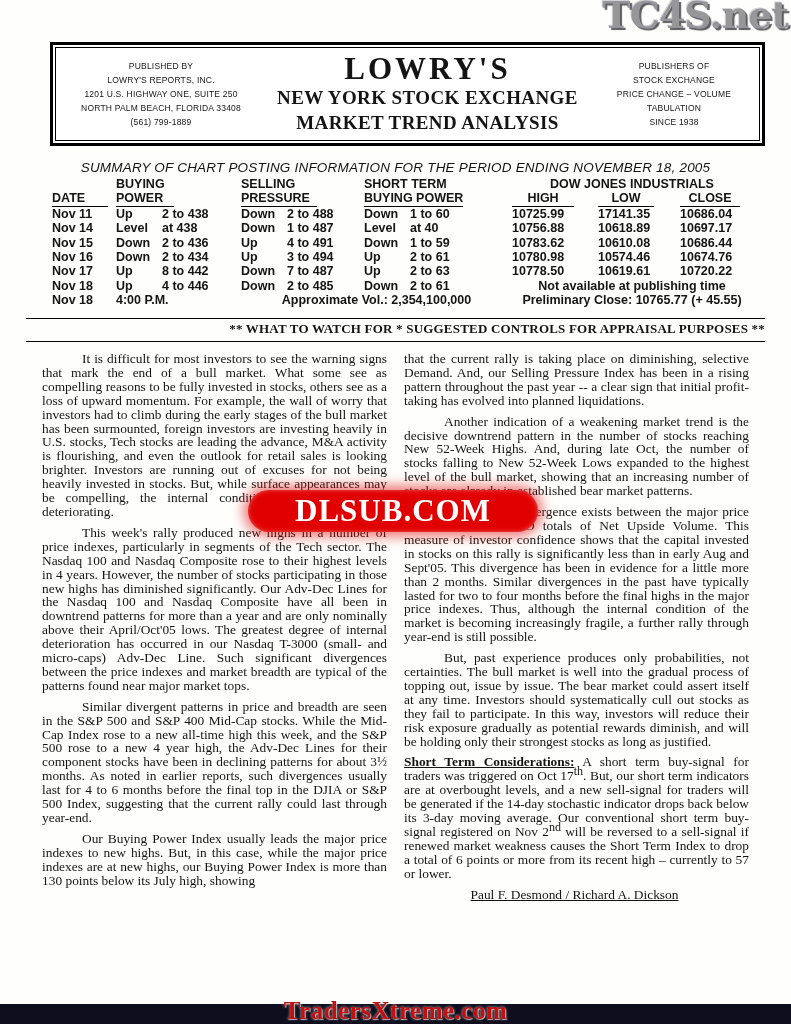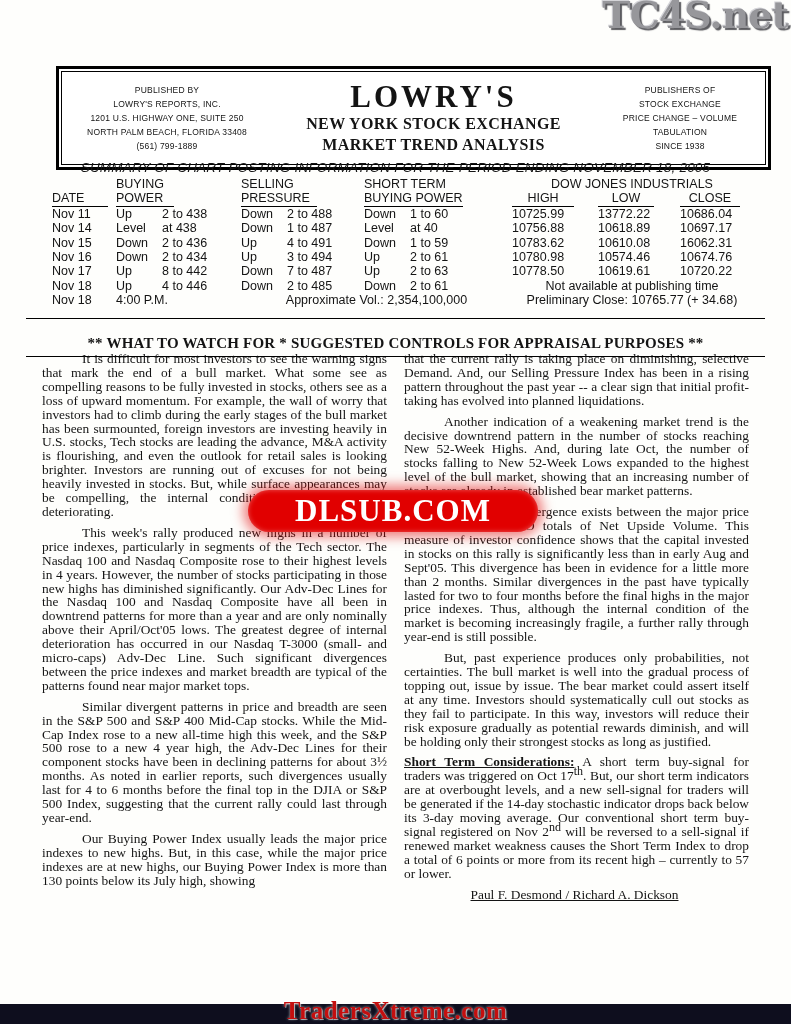--- a/index.html
+++ b/index.html
@@ -13,62 +13,62 @@
   
   .tc4s {
     position:absolute; top:-8px; right:3px;
     font-family:"DejaVu Serif", serif; font-weight:bold; font-size:38px;
     color:#97979b; letter-spacing:-1px;
     text-shadow:2px 2px 1px #5c5c60, -1px -1px 0 #d4d4d8;
   }
 
   
   .masthead {
-    position:absolute; top:42px; left:56px; width:715px; height:104px;
-    border:3px solid #000; padding:2px; background:#fff;margin-top:24px;
+    position:absolute; top:42px; left:50px; width:715px; height:104px;
+    border:3px solid #000; padding:2px; background:#fff;
   }
   .masthead-inner {
     border:1px solid #000; height:100%;
     display:flex; align-items:center; padding:4px 10px;
   }
   .mast-left  { width:190px; font-family:"Liberation Sans", sans-serif; font-size:8.5px; line-height:1.65; text-align:center; letter-spacing:0.2px; }
   .mast-right { width:150px; font-family:"Liberation Sans", sans-serif; font-size:8.5px; line-height:1.65; text-align:center; letter-spacing:0.2px; }
   .mast-center{ flex:1; text-align:center; }
   .lowrys   { font-size:31px; font-weight:bold; letter-spacing:3px; line-height:1.1; }
-  .mast-sub { font-size:16px; font-weight:bold; letter-spacing:0.4px; line-height:1.3; }
+  .mast-sub { font-size:19px; font-weight:bold; letter-spacing:0.4px; line-height:1.3; }
 
   
   .summary-title {
     position:absolute; top:160px; left:0; width:100%; text-align:center;
     font-family:"Liberation Sans", sans-serif; font-size:13.5px; letter-spacing:0.2px;font-style:italic;
   }
   .summary-table {
     position:absolute; top:177px; left:52px; border-collapse:collapse;
     font-family:"Liberation Sans", sans-serif; font-size:12.5px; line-height:14.4px;
     table-layout:fixed; width:700px;
   }
-  .summary-table td { padding:0; white-space:nowrap; overflow:visible; }
+  .summary-table td { padding:0; white-space:nowrap; overflow:visible;font-weight:bold; }
   .dir { display:inline-block; width:46px; }
   .hul { display:inline-block; border-bottom:1px solid #000; }
   .hul.w-date  { min-width:56px; }
   .hul.w-pow   { min-width:58px; }
   .hul.w-pres  { min-width:76px; }
   .hul.w-bp    { min-width:98px; }
   .hul.num     { text-align:center; }
   .hul.w-high  { min-width:62px; }
   .hul.w-low   { min-width:56px; }
   .hul.w-close { min-width:60px; }
   .tcenter { text-align:center; }
   .dowhead { text-align:center; }
 
   
   .section-banner {
     position:absolute; top:318px; left:26px; width:739px;
     border-top:1.5px solid #000; border-bottom:1.5px solid #000;
-    text-align:center; font-weight:bold; font-size:15px; padding:16px 0 4px;
+    text-align:right; font-weight:bold; font-size:13px; padding:2px 0 4px;
     letter-spacing:0.2px;
   }
 
   
   .columns { position:absolute; top:352px; left:42px; width:707px; display:flex; gap:17px; }
   .col { width:345px; text-align:justify; font-size:13.4px; line-height:13.9px; }
   .col p { margin:0 0 7px; text-indent:40px; }
   .col p.no-indent { text-indent:0; }
   .st-lead { font-weight:bold; text-decoration:underline; }
   sup { font-size:12px; line-height:0; vertical-align:super; }
@@ -155,40 +155,40 @@
         <td><span class="hul num w-low">LOW</span></td>
         <td><span class="hul num w-close">CLOSE</span></td>
       </tr>
 
       <tr>
         <td>Nov 11</td>
         <td><span class="dir">Up</span><span>2 to 438</span></td>
         <td><span class="dir">Down</span><span>2 to 488</span></td>
         <td><span class="dir">Down</span><span>1 to 60</span></td>
         <td>10725.99</td>
-        <td>13772.22</td>
+        <td>17141.35</td>
         <td>10686.04</td>
       </tr>
       <tr>
         <td>Nov 14</td>
         <td><span class="dir">Level</span><span>at 438</span></td>
         <td><span class="dir">Down</span><span>1 to 487</span></td>
         <td><span class="dir">Level</span><span>at 40</span></td>
         <td>10756.88</td>
         <td>10618.89</td>
         <td>10697.17</td>
       </tr>
       <tr>
         <td>Nov 15</td>
         <td><span class="dir">Down</span><span>2 to 436</span></td>
         <td><span class="dir">Up</span><span>4 to 491</span></td>
         <td><span class="dir">Down</span><span>1 to 59</span></td>
         <td>10783.62</td>
         <td>10610.08</td>
-        <td>16062.31</td>
+        <td>10686.44</td>
       </tr>
       <tr>
         <td>Nov 16</td>
         <td><span class="dir">Down</span><span>2 to 434</span></td>
         <td><span class="dir">Up</span><span>3 to 494</span></td>
         <td><span class="dir">Up</span><span>2 to 61</span></td>
         <td>10780.98</td>
         <td>10574.46</td>
         <td>10674.76</td>
       </tr>
@@ -205,21 +205,21 @@
         <td>Nov 18</td>
         <td><span class="dir">Up</span><span>4 to 446</span></td>
         <td><span class="dir">Down</span><span>2 to 485</span></td>
         <td><span class="dir">Down</span><span>2 to 61</span></td>
         <td colspan="3" class="tcenter">Not available at publishing time</td>
       </tr>
       <tr>
         <td>Nov 18</td>
         <td>4:00 P.M.</td>
         <td colspan="2" class="tcenter">Approximate Vol.: 2,354,100,000</td>
-        <td colspan="3" class="tcenter">Preliminary Close: 10765.77 (+ 34.68)</td>
+        <td colspan="3" class="tcenter">Preliminary Close: 10765.77 (+ 45.55)</td>
       </tr>
     </tbody>
   </table>
 
   <div class="section-banner">** WHAT TO WATCH FOR * SUGGESTED CONTROLS FOR APPRAISAL PURPOSES **</div>
 
   <div class="columns">
     <div class="col">
       <p>It is difficult for most investors to see the warning signs that mark the end of a bull market.  What some see as compelling reasons to be fully invested in stocks, others see as a loss of upward momentum.  For example, the wall of worry that investors had to climb during the early stages of the bull market has been surmounted, foreign investors are investing heavily in U.S. stocks, Tech stocks are leading the advance, M&amp;A activity is flourishing, and even the outlook for retail sales is looking brighter.  Investors are running out of excuses for not being heavily invested in stocks.  But, while surface appearances may be compelling, the internal condition of the market is deteriorating.</p>
       <p>This week's rally produced new highs in a number of price indexes, particularly in segments of the Tech sector.  The Nasdaq 100 and Nasdaq Composite rose to their highest levels in 4 years.  However, the number of stocks participating in those new highs has diminished significantly.  Our Adv-Dec Lines for the Nasdaq 100 and Nasdaq Composite have all been in downtrend patterns for more than a year and are only nominally above their April/Oct'05 lows.  The greatest degree of internal deterioration has occurred in our Nasdaq T-3000 (small- and micro-caps) Adv-Dec Line.  Such significant divergences between the price indexes and market breadth are typical of the patterns found near major market tops.</p>

